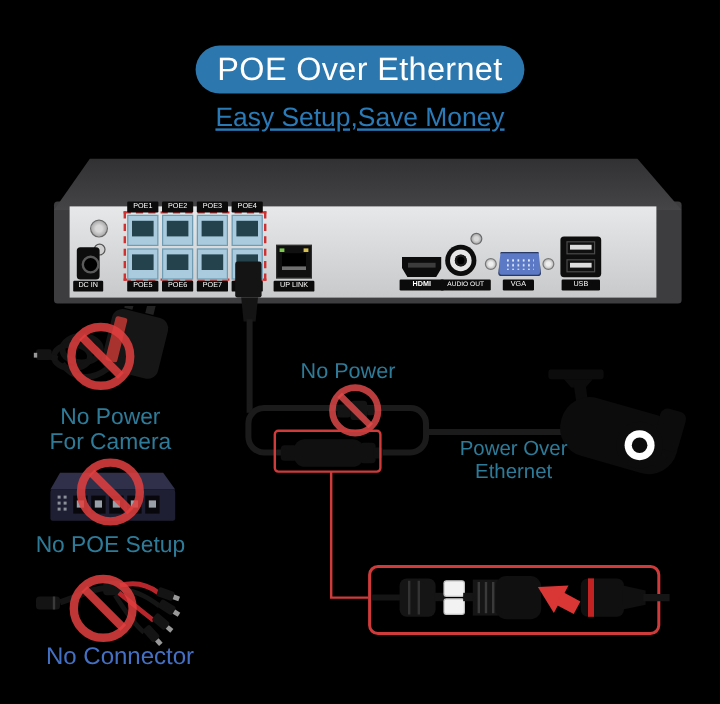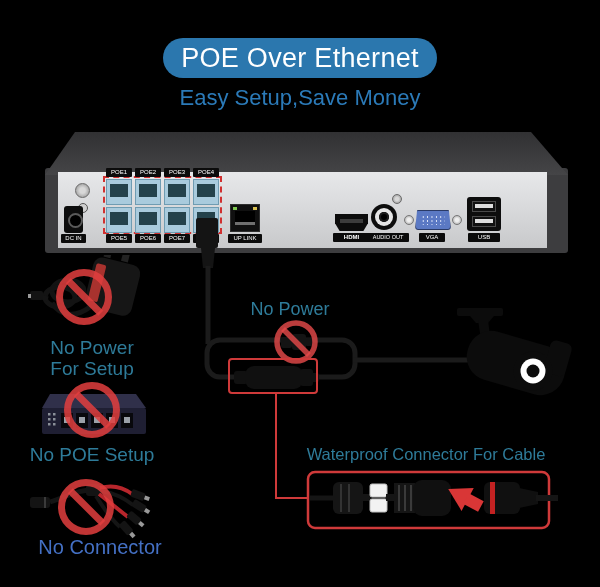--- a/index.html
+++ b/index.html
@@ -3,21 +3,21 @@
 <meta charset="utf-8">
 <style>
   html,body{margin:0;padding:0;background:#fff;}
   .stage{position:relative;width:600px;height:587px;background:#000000;overflow:hidden;
          font-family:"Liberation Sans",sans-serif;}
 
   
   .banner{position:absolute;left:163px;top:38px;width:274px;height:40px;border-radius:21px;
           background:#2b77ae;color:#fff;font-size:27px;line-height:40px;text-align:center;letter-spacing:.3px;}
   .subtitle{position:absolute;left:150px;top:85px;width:300px;text-align:center;
-            color:#2b7ab8;font-size:22px;}
+            color:#2b7ab8;font-size:22px;text-decoration:underline;}
 
   
   .nvr{position:absolute;left:45px;top:128px;width:523px;height:125px;}
   .nvr-body{position:absolute;left:0;top:40px;right:0;bottom:0;background:#3d3d3f;border-radius:3px;}
   .nvr-top{position:absolute;left:0;top:0;width:523px;height:47px;background:linear-gradient(#2f2f31,#454547);
            clip-path:polygon(30px 4px,486px 4px,523px 47px,0px 47px);}
   .nvr-face{position:absolute;left:13px;top:44px;width:489px;height:76px;
             background:linear-gradient(#e7e8ea,#c8c9cb);}
   .tag{position:absolute;background:#0b0b0b;color:#fff;font-size:6px;line-height:9px;height:9px;
        text-align:center;border-radius:1px;overflow:hidden;}
@@ -207,21 +207,21 @@
     <path d="M62,52 C46,64 32,60 24,48" fill="none" stroke="#141414" stroke-width="5"></path>
     <ellipse cx="40" cy="36" rx="16" ry="11" fill="none" stroke="#131313" stroke-width="5"></ellipse>
     <ellipse cx="32" cy="42" rx="15" ry="10" fill="none" stroke="#131313" stroke-width="5"></ellipse>
     <path d="M20,44 C16,43 13,42 10,41" fill="none" stroke="#141414" stroke-width="5"></path>
     <rect x="2" y="36" width="13" height="9" rx="2" fill="#131313"></rect>
     <rect x="0" y="39" width="3" height="4" fill="#999"></rect>
   </svg>
   <div class="no-sym" style="left:56px;top:269px;"></div>
   <div class="callout" style="left:22px;top:337px;width:140px;font-size:19px;">
     <span style="display:block;">No Power</span>
-    <span style="display:block;">For Setup</span>
+    <span style="display:block;">For Camera</span>
   </div>
 
   <svg class="svg-art" width="116" height="60" viewBox="0 0 116 60" style="left:36px;top:384px;">
     <polygon points="14,10 100,10 110,24 6,24" fill="#30304a"></polygon>
     <rect x="6" y="24" width="104" height="26" rx="2" fill="#1f1f33"></rect>
     <g fill="#08080c">
       <rect x="25" y="29" width="12" height="15"></rect>
         <rect x="40" y="29" width="12" height="15"></rect>
       <rect x="55" y="29" width="12" height="15"></rect>
         <rect x="70" y="29" width="12" height="15"></rect>
@@ -270,16 +270,19 @@
     <g transform="rotate(48 98 62)">
         <rect x="91" y="58" width="14" height="8" rx="2" fill="#141414"></rect>
         <rect x="105" y="60" width="5" height="4" fill="#999"></rect>
       </g>
   </svg>
   <div class="no-sym" style="left:58px;top:479px;"></div>
   <div class="callout" style="left:20px;top:536px;width:160px;font-size:20px;color:#4470c4;">No Connector</div>
 
   <div class="callout" style="left:230px;top:299px;width:120px;font-size:18px;">No Power</div>
 
-
-  <div class="callout" style="left:296px;top:445px;width:260px;font-size:16.5px;">Waterproof Connector For Cable</div>
+  <div class="callout" style="left:368px;top:364px;width:120px;font-size:17px;">
+    <span style="display:block;">Power Over</span>
+    <span style="display:block;">Ethernet</span>
+  </div>
+
 
 </div>
 
 </body></html>

